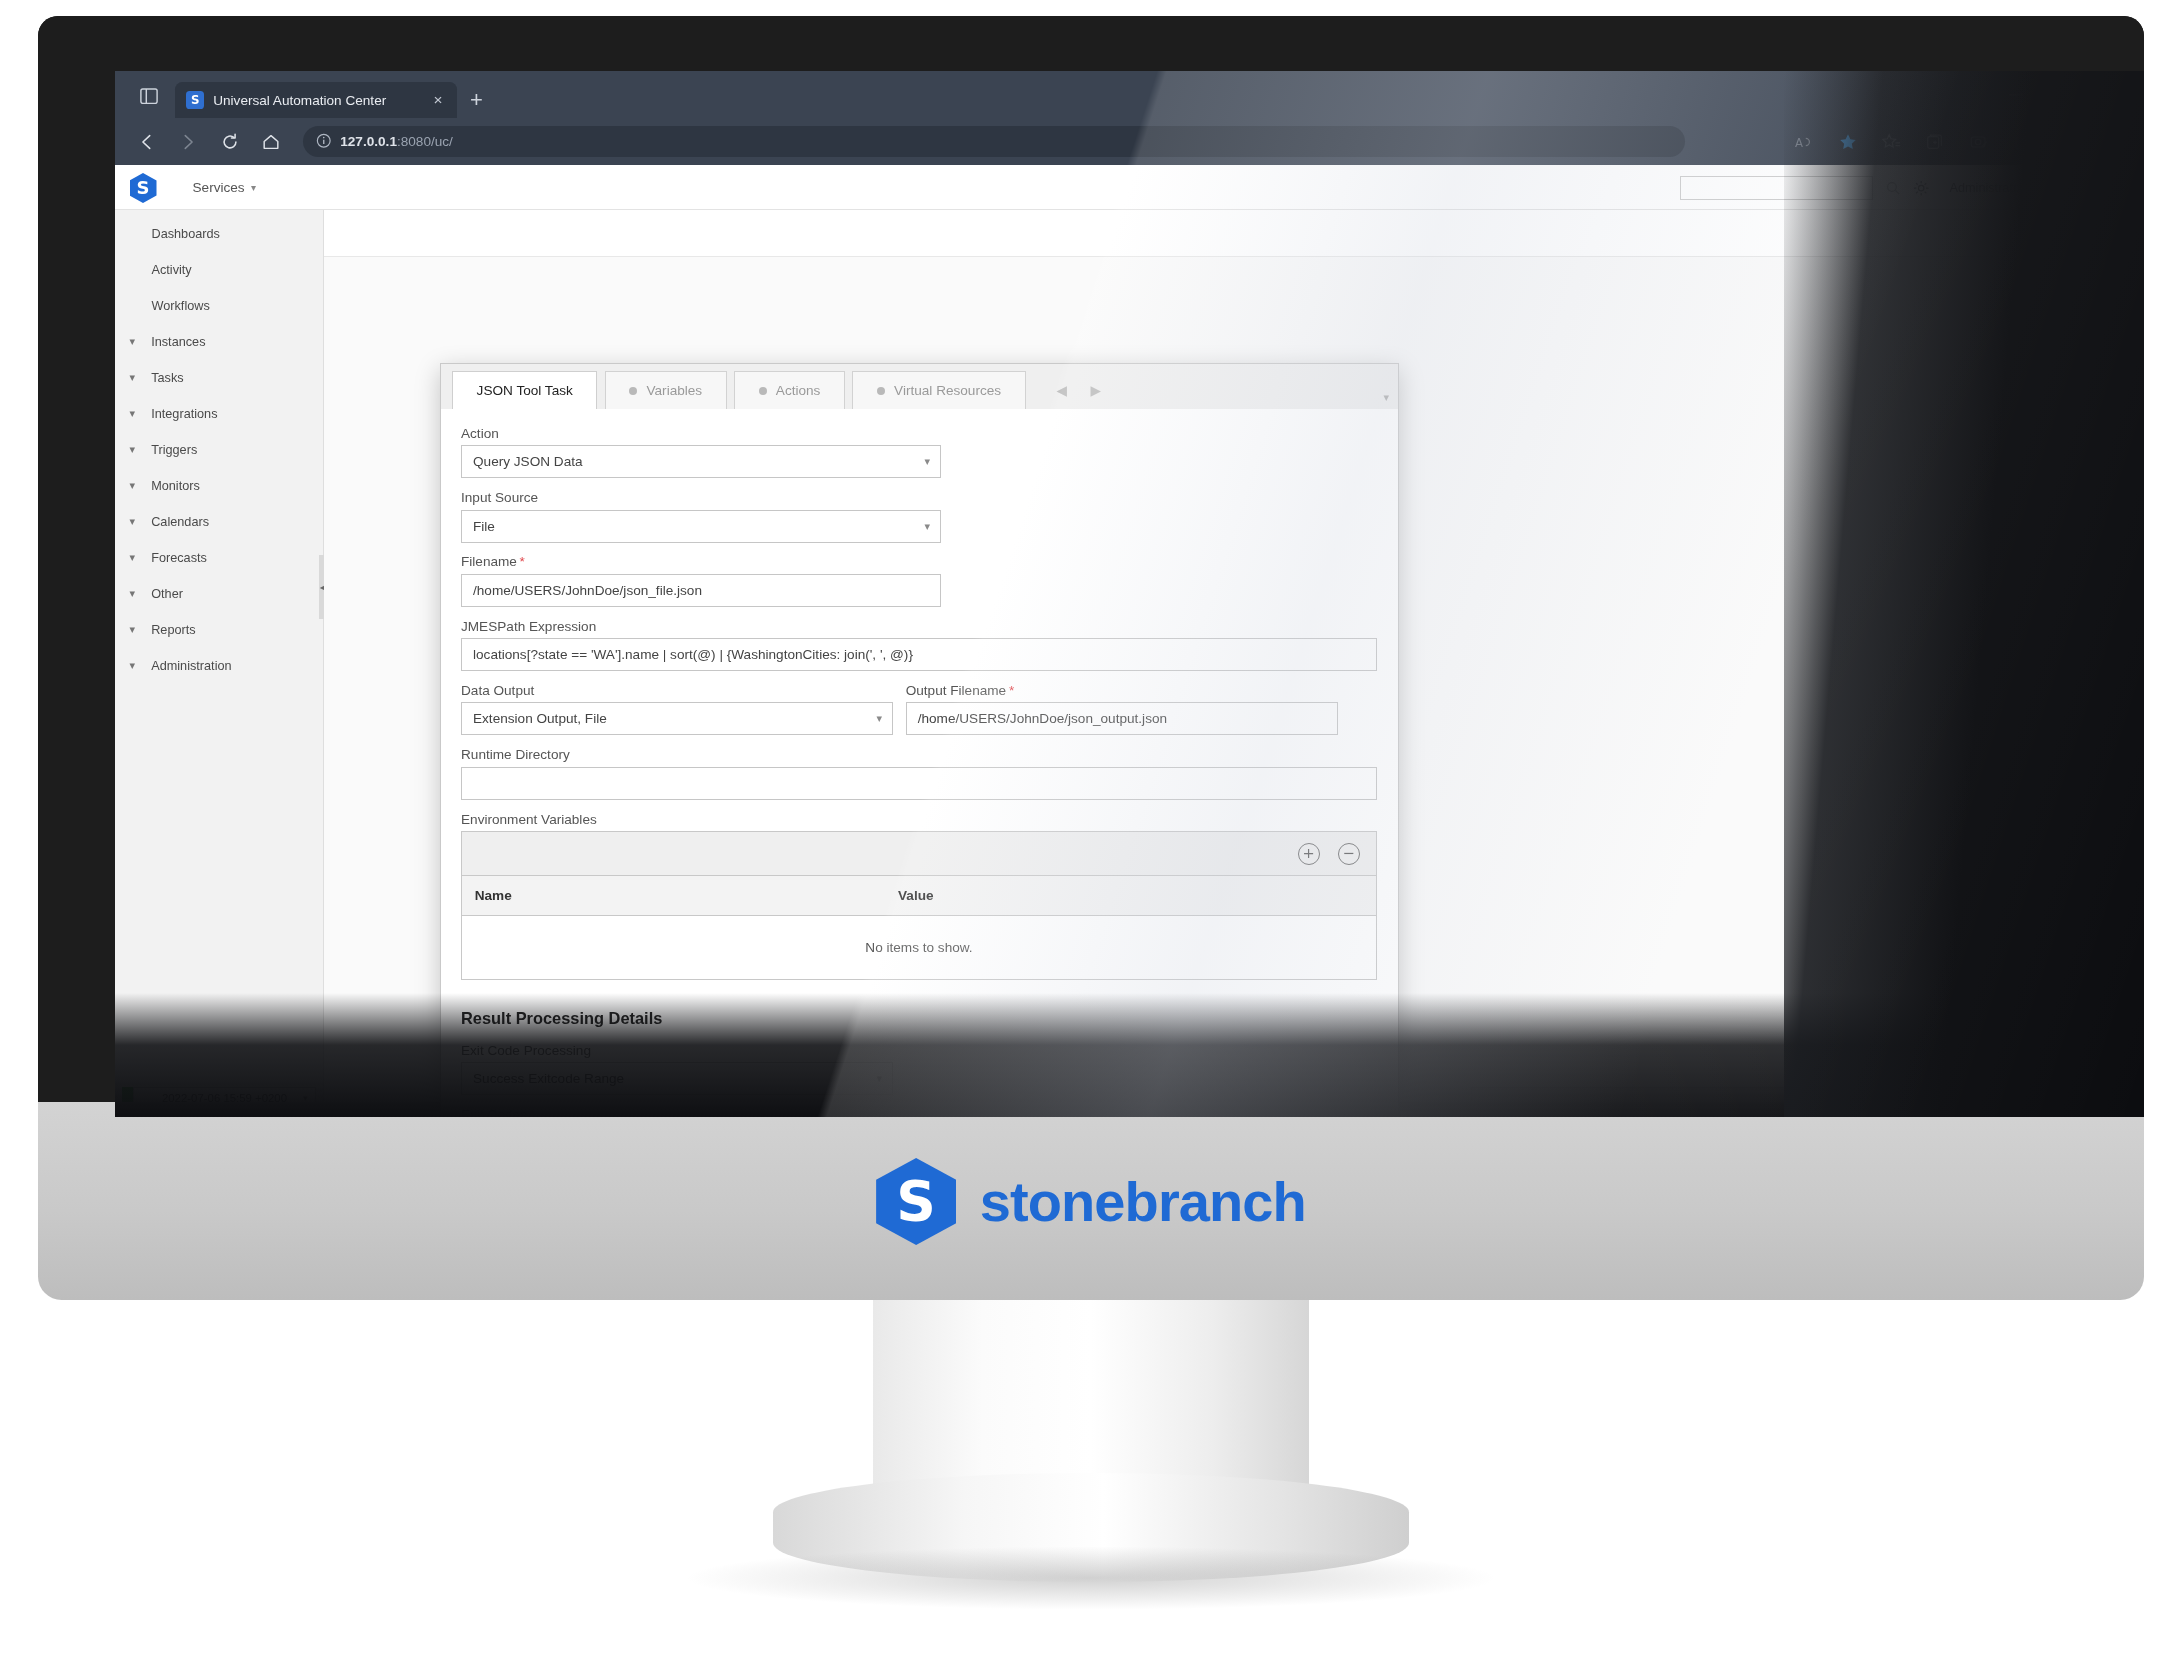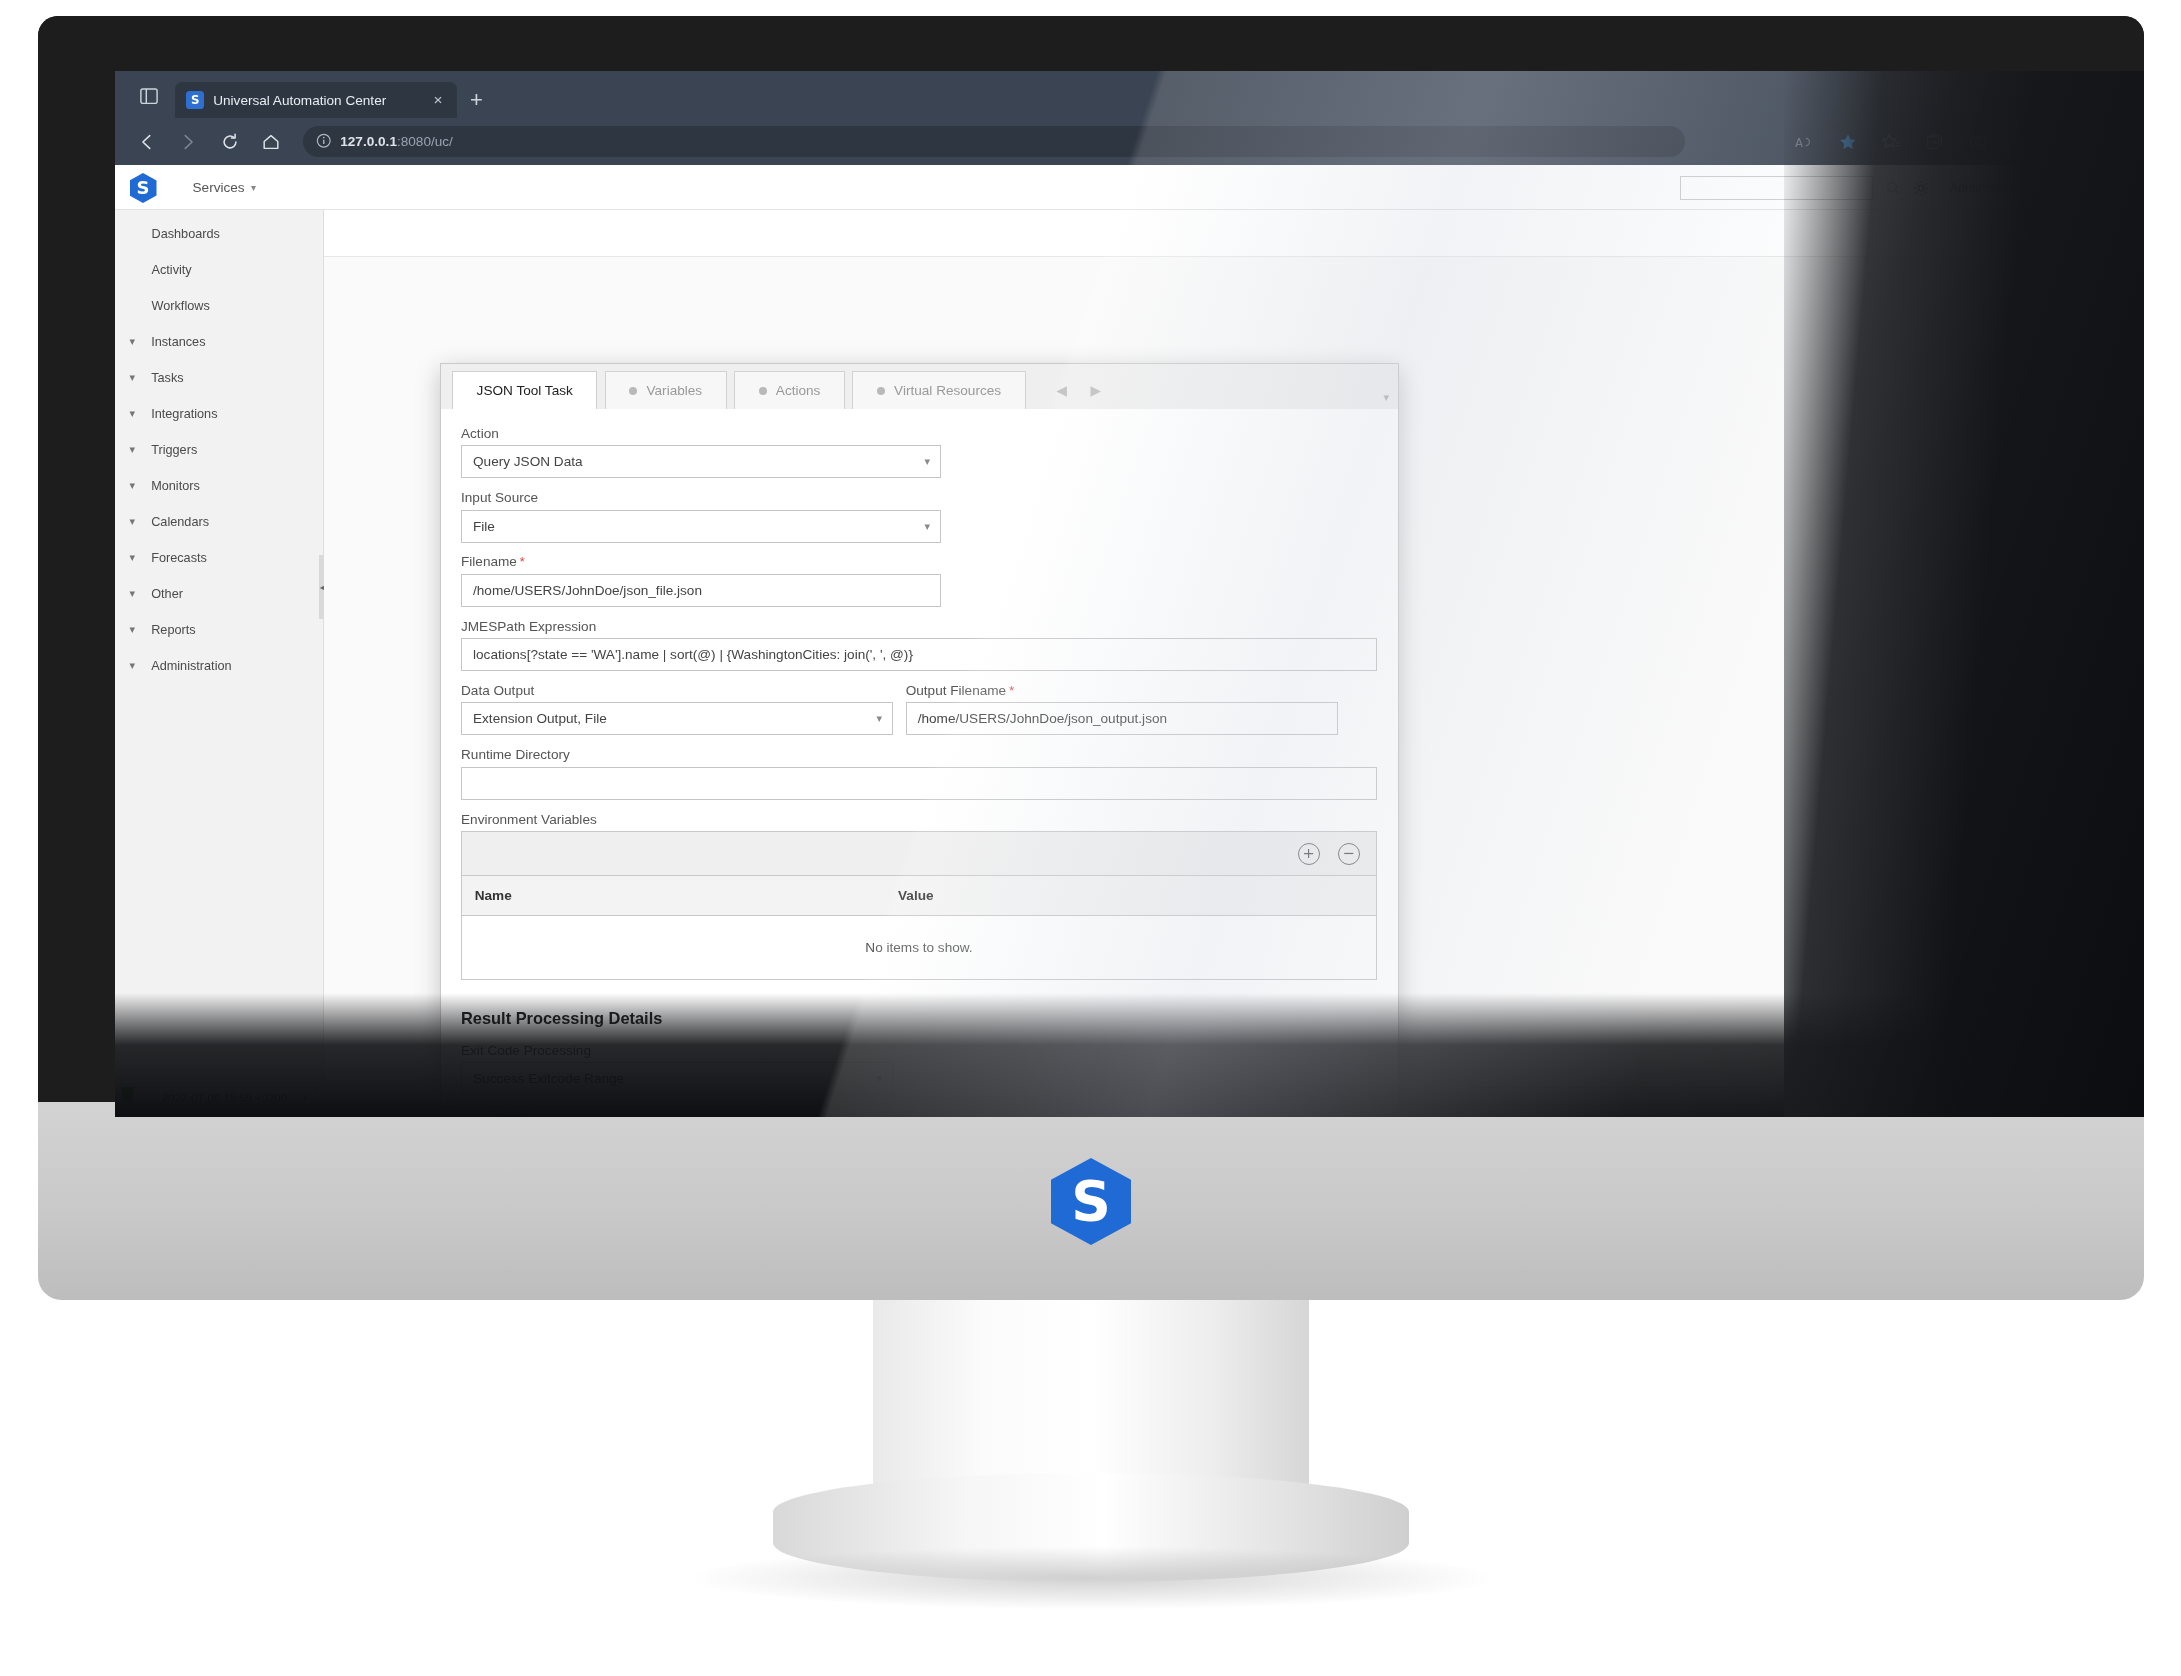--- a/index.html
+++ b/index.html
@@ -632,20 +632,21 @@
 
       <div class="screen-dark-right"></div>
       <div class="screen-dark-bottom"></div>
       <div class="glare"></div>
     </div>
   </div>
 
   <div class="monitor-chin">
     <div class="logo-wrap">
       <span class="hexlogo">S</span>
+      <span class="brandtext">stonebranch</span>
     </div>
   </div>
 
   <div class="stand-neck"></div>
   <div class="stand-base"></div>
   <div class="stand-shadow"></div>
 
 </div>
 
 

